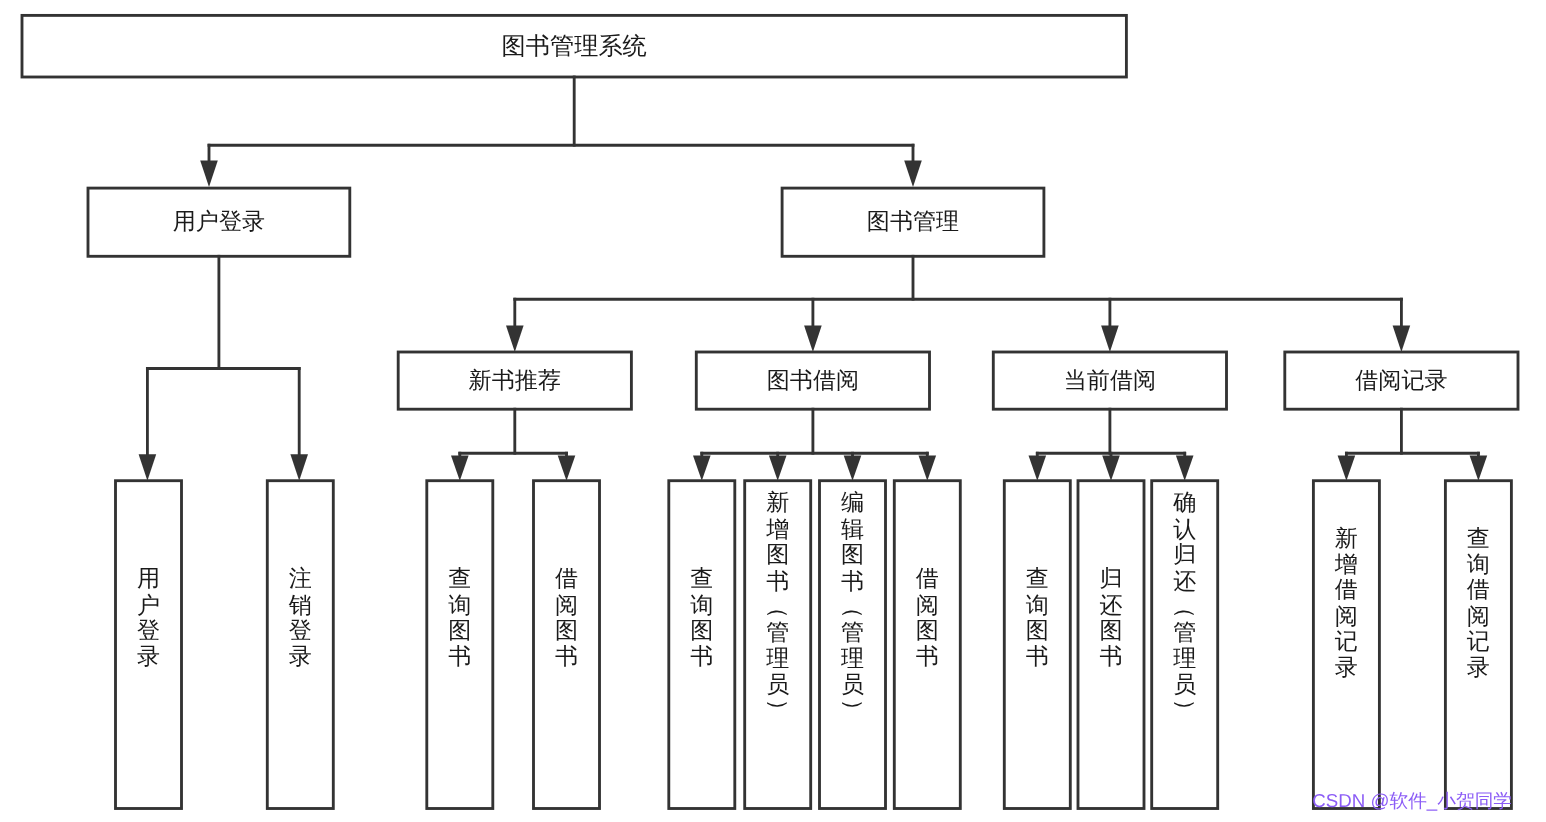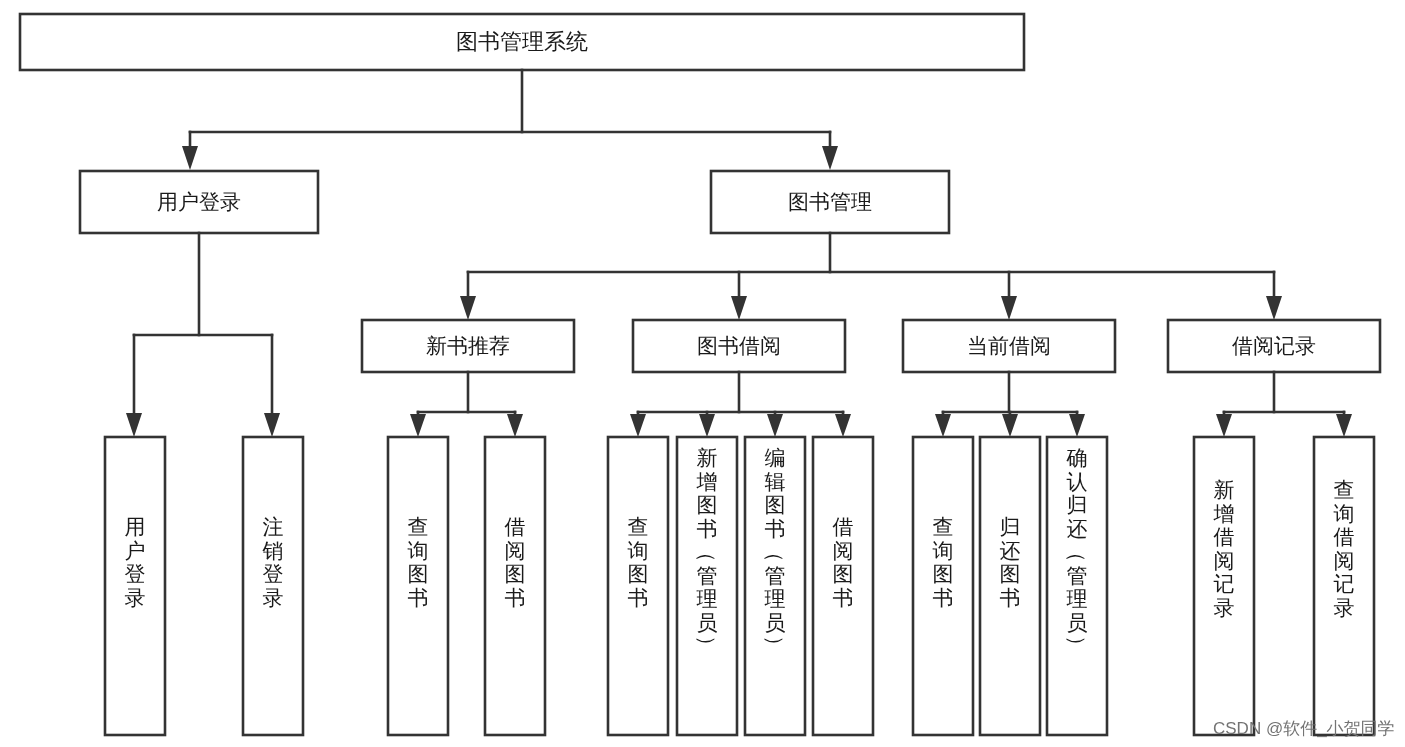--- a/index.html
+++ b/index.html
@@ -73,24 +73,23 @@
     pointer-events: none;
     white-space: pre;
   }
   .leaf-label span {
     display: block;
   }
   .watermark {
     position: absolute;
     font-family: "Liberation Sans", "DejaVu Sans", sans-serif;
     font-size: 17px;
-    color: #737373;
+    color: #8b5cf6;
     white-space: nowrap;
     pointer-events: none;
-    padding-left: 20px;
   }
 </style>
 </head>
 <body>
 
 <div id="diagram-root">
 
   <svg id="flow-svg" viewBox="0 0 1405 747">
 
     <g>

